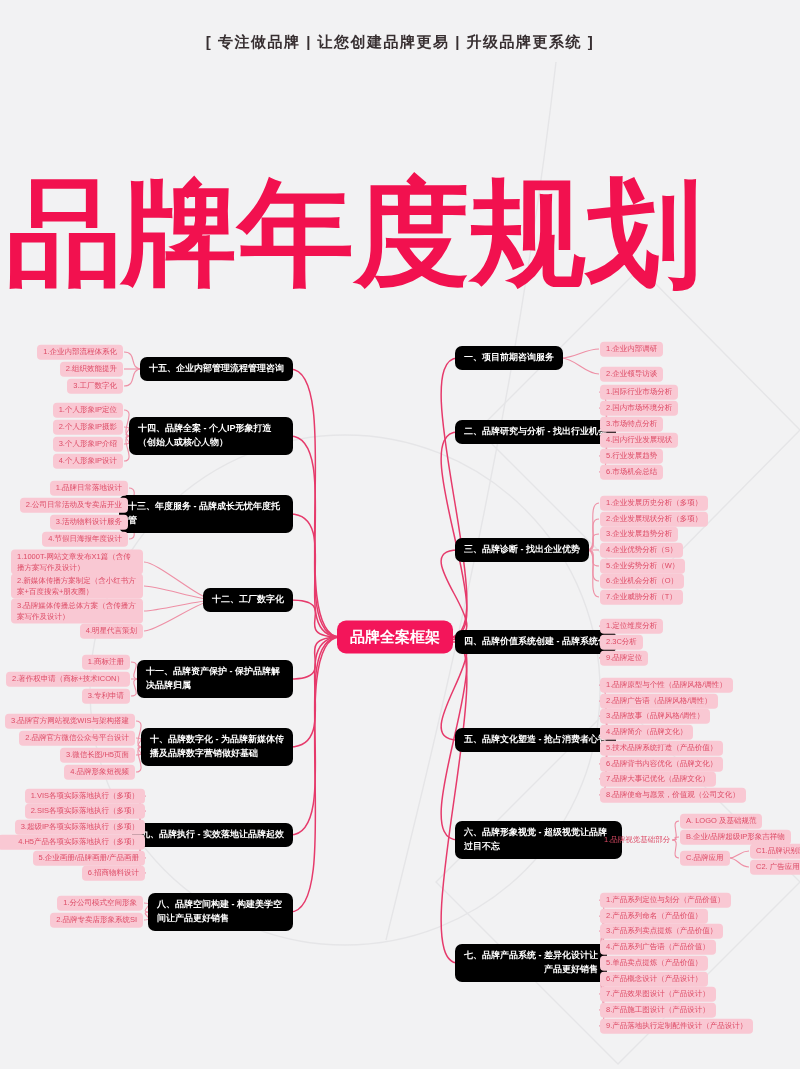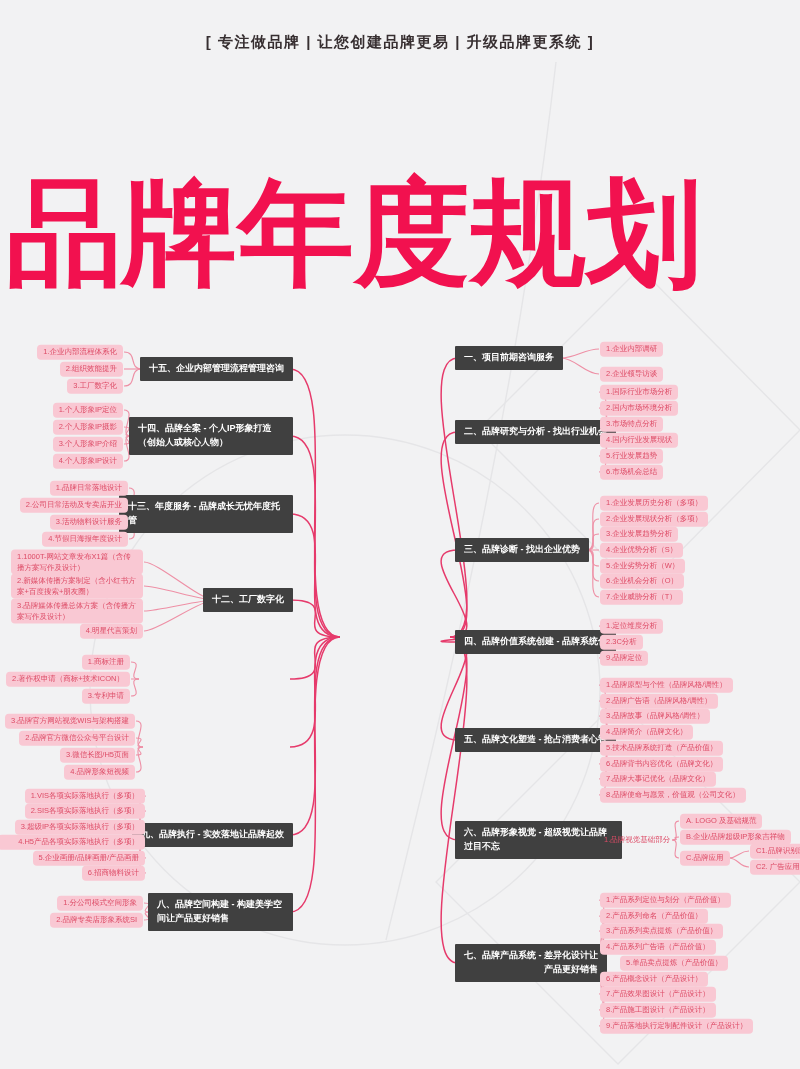--- a/index.html
+++ b/index.html
@@ -13,22 +13,22 @@
   .tagline{position:absolute;top:33px;left:0;width:800px;text-align:center;font-size:15px;
            font-weight:bold;color:#372f31;letter-spacing:1.5px;z-index:2;}
   .t1{position:absolute;top:58px;left:0;width:800px;text-align:center;font-size:126px;line-height:1;
       font-weight:900;color:#f2114f;font-family:"DejaVu Serif","Liberation Serif",serif;
       letter-spacing:-3px;z-index:2;}
   .t2{position:absolute;top:172px;left:0;width:708px;text-align:center;font-size:116px;line-height:1.05;
       font-weight:900;color:#f2114f;font-family:"DejaVu Serif","Liberation Serif",serif;
       letter-spacing:0px;white-space:nowrap;z-index:2;}
   #center-node{position:absolute;background:#f3155a;color:#fff;font-weight:bold;font-size:15px;
       padding:7px 13px;border-radius:9px;transform:translateY(-50%);z-index:3;white-space:nowrap;}
-  .node{position:absolute;background:#404040;color:#fff;font-weight:bold;font-size:9px;line-height:1.55;
-      padding:5px 9px;border-radius:1px;transform:translateY(-50%);box-sizing:border-box;
+  .node{position:absolute;background:#000000;color:#fff;font-weight:bold;font-size:9px;line-height:1.55;
+      padding:5px 9px;border-radius:7px;transform:translateY(-50%);box-sizing:border-box;
       white-space:nowrap;z-index:2;}
   .node.wrap,.sub.wrap{white-space:normal;}
   .sub{position:absolute;background:#f9c8d3;color:#dd4b66;font-size:7.5px;line-height:1.4;
       padding:2px 6px;border-radius:4px;transform:translateY(-50%);white-space:nowrap;
       box-sizing:border-box;z-index:2;}
   .stem{position:absolute;color:#dd4b66;font-size:7.5px;transform:translateY(-50%);
       white-space:nowrap;z-index:2;}
 </style>
 </head>
 <body>
@@ -124,20 +124,21 @@
       <path d="M 134 835 C 148 835, 132 842, 146 842" class="w-sub"></path>
       <path d="M 134 835 C 148 835, 132 858, 146 858" class="w-sub"></path>
       <path d="M 134 835 C 148 835, 132 873, 146 873" class="w-sub"></path>
       <path d="M 340 637 C 285 637, 345 912, 290 912" class="w-main"></path>
       <path d="M 150 912 C 136 912, 158 903, 144 903" class="w-sub"></path>
       <path d="M 150 912 C 136 912, 158 920, 144 920" class="w-sub"></path>
     </svg>
 
   <div class="tagline">[ 专注做品牌 | 让您创建品牌更易 | 升级品牌更系统 ]</div>
   <div class="t2">品牌年度规划</div>
+  <div id="center-node" style="left: 337px; top: 637px;">品牌全案框架</div>
 <div class="node" style="left: 455px; top: 358px;">一、项目前期咨询服务</div>
     <div class="sub" style="left: 600px; top: 349px;">1.企业内部调研</div>
     <div class="sub" style="left: 600px; top: 374px;">2.企业领导访谈</div>
     <div class="node" style="left: 455px; top: 432px;">二、品牌研究与分析 - 找出行业机会</div>
     <div class="sub" style="left: 600px; top: 392px;">1.国际行业市场分析</div>
     <div class="sub" style="left: 600px; top: 408px;">2.国内市场环境分析</div>
     <div class="sub" style="left: 600px; top: 424px;">3.市场特点分析</div>
     <div class="sub" style="left: 600px; top: 440px;">4.国内行业发展现状</div>
     <div class="sub" style="left: 600px; top: 456px;">5.行业发展趋势</div>
     <div class="sub" style="left: 600px; top: 472px;">6.市场机会总结</div>
@@ -167,21 +168,21 @@
     <div class="sub" style="left: 680px; top: 821px;">A. LOGO 及基础规范</div>
     <div class="sub" style="left: 680px; top: 837px;">B.企业/品牌超级IP形象吉祥物</div>
     <div class="sub" style="left: 680px; top: 858px;">C.品牌应用</div>
     <div class="sub" style="left: 750px; top: 851px;">C1.品牌识别应用系统</div>
     <div class="sub" style="left: 750px; top: 867px;">C2. 广告应用系统</div>
     <div class="node wrap" style="left: 455px; top: 963px; width: 152px; text-align: right;">七、品牌产品系统 - 差异化设计让产品更好销售</div>
     <div class="sub" style="left: 600px; top: 900px;">1.产品系列定位与划分（产品价值）</div>
     <div class="sub" style="left: 600px; top: 916px;">2.产品系列命名（产品价值）</div>
     <div class="sub" style="left: 600px; top: 931px;">3.产品系列卖点提炼（产品价值）</div>
     <div class="sub" style="left: 600px; top: 947px;">4.产品系列广告语（产品价值）</div>
-    <div class="sub" style="left: 600px; top: 963px; margin-left: 20px;">5.单品卖点提炼（产品价值）</div>
+    <div class="sub" style="left: 600px; top: 963px;">5.单品卖点提炼（产品价值）</div>
     <div class="sub" style="left: 600px; top: 979px;">6.产品概念设计（产品设计）</div>
     <div class="sub" style="left: 600px; top: 994px;">7.产品效果图设计（产品设计）</div>
     <div class="sub" style="left: 600px; top: 1010px;">8.产品施工图设计（产品设计）</div>
     <div class="sub" style="left: 600px; top: 1026px;">9.产品落地执行定制配件设计（产品设计）</div>
     <div class="node" style="right: 507px; top: 369px;">十五、企业内部管理流程管理咨询</div>
     <div class="sub" style="right: 677px; top: 352px;">1.企业内部流程体系化</div>
     <div class="sub" style="right: 677px; top: 369px;">2.组织效能提升</div>
     <div class="sub" style="right: 677px; top: 386px;">3.工厂数字化</div>
     <div class="node wrap" style="right: 507px; top: 436px; width: 164px;">十四、品牌全案 - 个人IP形象打造（创始人或核心人物）</div>
     <div class="sub" style="right: 677px; top: 410px;">1.个人形象IP定位</div>
@@ -191,23 +192,25 @@
     <div class="node wrap" style="right: 507px; top: 514px; width: 174px;">十三、年度服务 - 品牌成长无忧年度托管</div>
     <div class="sub" style="right: 672px; top: 488px;">1.品牌日常落地设计</div>
     <div class="sub" style="right: 672px; top: 505px;">2.公司日常活动及专卖店开业</div>
     <div class="sub" style="right: 672px; top: 522px;">3.活动物料设计服务</div>
     <div class="sub" style="right: 672px; top: 539px;">4.节假日海报年度设计</div>
     <div class="node" style="right: 507px; top: 600px;">十二、工厂数字化</div>
     <div class="sub wrap" style="right: 657px; top: 562px; width: 132px;">1.1000T-网站文章发布X1篇（含传播方案写作及设计）</div>
     <div class="sub wrap" style="right: 657px; top: 586px; width: 132px;">2.新媒体传播方案制定（含小红书方案+百度搜索+朋友圈）</div>
     <div class="sub wrap" style="right: 657px; top: 611px; width: 132px;">3.品牌媒体传播总体方案（含传播方案写作及设计）</div>
     <div class="sub" style="right: 657px; top: 631px;">4.明星代言策划</div>
+    <div class="node wrap" style="right: 507px; top: 679px; width: 156px;">十一、品牌资产保护 - 保护品牌解决品牌归属</div>
     <div class="sub" style="right: 670px; top: 662px;">1.商标注册</div>
     <div class="sub" style="right: 670px; top: 679px;">2.著作权申请（商标+技术ICON）</div>
     <div class="sub" style="right: 670px; top: 696px;">3.专利申请</div>
+    <div class="node wrap" style="right: 507px; top: 747px; width: 152px;">十、品牌数字化 - 为品牌新媒体传播及品牌数字营销做好基础</div>
     <div class="sub" style="right: 665px; top: 721px;">3.品牌官方网站视觉WIS与架构搭建</div>
     <div class="sub" style="right: 665px; top: 738px;">2.品牌官方微信公众号平台设计</div>
     <div class="sub" style="right: 665px; top: 755px; text-align: center;">3.微信长图/H5页面</div>
     <div class="sub" style="right: 665px; top: 772px;">4.品牌形象短视频</div>
     <div class="node" style="right: 507px; top: 835px;">九、品牌执行 - 实效落地让品牌起效</div>
     <div class="sub" style="right: 655px; top: 796px;">1.VIS各项实际落地执行（多项）</div>
     <div class="sub" style="right: 655px; top: 811px;">2.SIS各项实际落地执行（多项）</div>
     <div class="sub" style="right: 655px; top: 827px;">3.超级IP各项实际落地执行（多项）</div>
     <div class="sub" style="right: 655px; top: 842px; padding-left: 20px;">4.H5产品各项实际落地执行（多项）</div>
     <div class="sub" style="right: 655px; top: 858px;">5.企业画册/品牌画册/产品画册</div>

